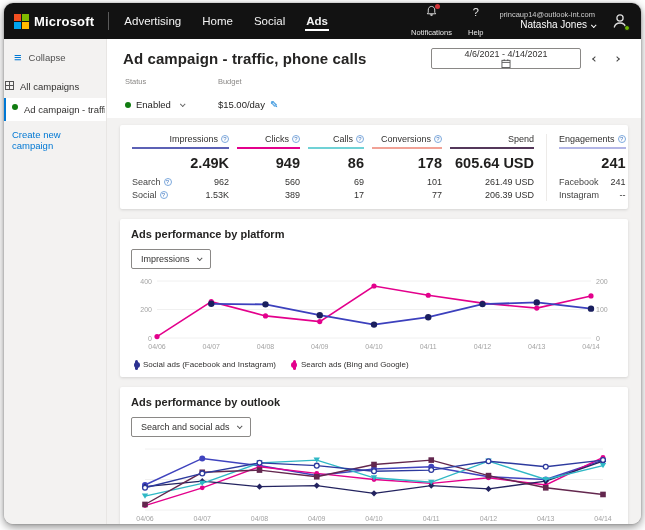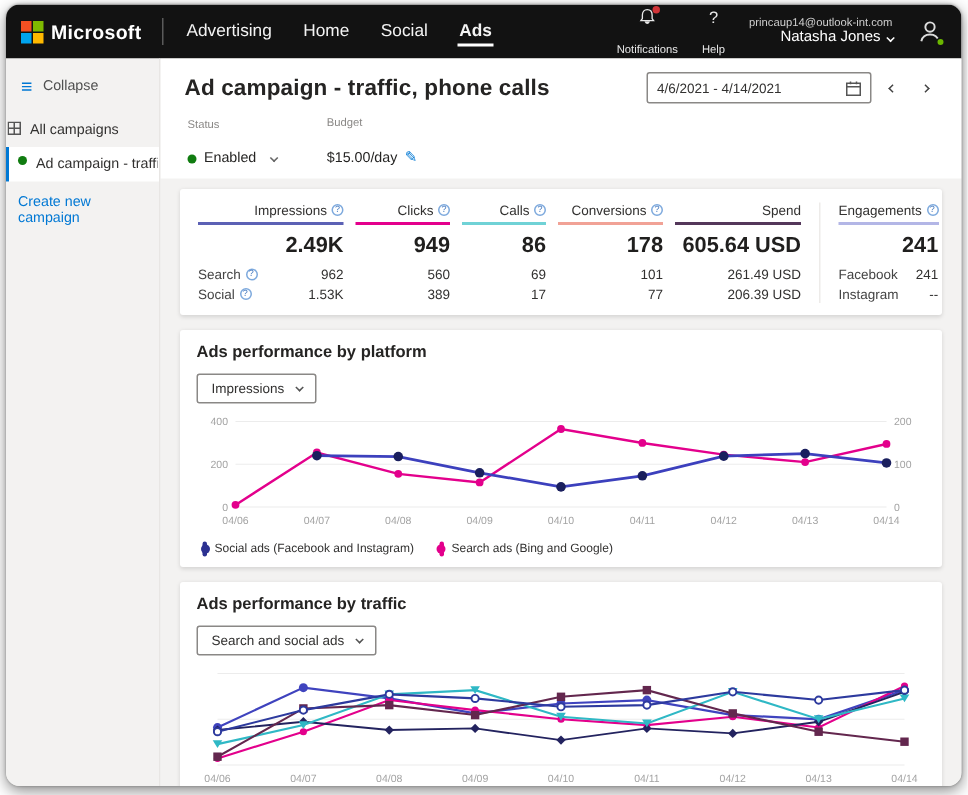--- a/index.html
+++ b/index.html
@@ -54,21 +54,21 @@
   .side-item .lbl{white-space:nowrap;overflow:hidden;}
   .create-link{color:#0078d4;padding:8px 8px;font-size:9.5px;cursor:pointer;}
 
   
   .main{flex:1;min-width:0;background:#f3f2f1;overflow:hidden;display:flex;flex-direction:column;}
   .page-header{background:#fff;padding:9px 16px 8px 16px;}
   .ph-top{display:flex;align-items:center;}
   .page-title{font-size:15px;font-weight:bold;color:#252423;letter-spacing:.1px;}
   .ph-right{margin-left:auto;display:flex;align-items:center;gap:6px;}
   .datebox{display:flex;align-items:center;justify-content:space-between;width:150px;height:21px;
-    border:1px solid #8a8886;border-radius:2px;padding:0 6px;font-size:9px;color:#323130;cursor:pointer;}
+    border:1px solid #8a8886;border-radius:2px;padding:0 6px;font-size:9px;color:#323130;cursor:pointer;flex-direction:column;}
   .navchev{width:16px;height:16px;display:flex;align-items:center;justify-content:center;color:#444;cursor:pointer;}
   .ph-sub{display:flex;align-items:flex-end;gap:34px;margin-top:8px;padding-left:2px;}
   .field .flabel{font-size:7.5px;color:#8a8886;margin-bottom:13px;}
   .field .fval{font-size:9.5px;color:#252423;display:flex;align-items:center;gap:5px;}
   .pencil{color:#0078d4;font-size:10px;cursor:pointer;}
   .pencil::after{content:"\270E";}
 
   
   .card{background:#fff;border-radius:2px;box-shadow:0 1px 3px rgba(0,0,0,.13);}
   .metrics-card{margin:7px 13px 0 13px;padding:9px 12px 8px 12px;display:flex;align-items:stretch;}
@@ -367,21 +367,21 @@
             <span>Social ads (Facebook and Instagram)</span>
           </span>
           <span class="legend-item">
             <span class="lmark" style="background-color: rgb(227, 0, 140);"></span>
             <span>Search ads (Bing and Google)</span>
           </span>
         </div>
       </div>
 
       <div class="card chart-card">
-        <div class="sec-title">Ads performance by traffic</div>
+        <div class="sec-title">Ads performance by outlook</div>
         <button class="dd">
           <span>Search and social ads</span>
           <i class="chev down" style="color:#555;"></i>
         </button>
         <div>
           <svg id="chart-metrics" width="486" height="80">
                 <line x1="14" y1="5" x2="472" y2="5" stroke="#ececec" stroke-width="0.8"></line>
                 <line x1="14" y1="35.5" x2="472" y2="35.5" stroke="#ececec" stroke-width="0.8"></line>
                 <line x1="14" y1="66" x2="472" y2="66" stroke="#ececec" stroke-width="0.8"></line>
                 <text x="14" y="77" text-anchor="middle" font-size="7" fill="#a3a3a3">04/06</text>

